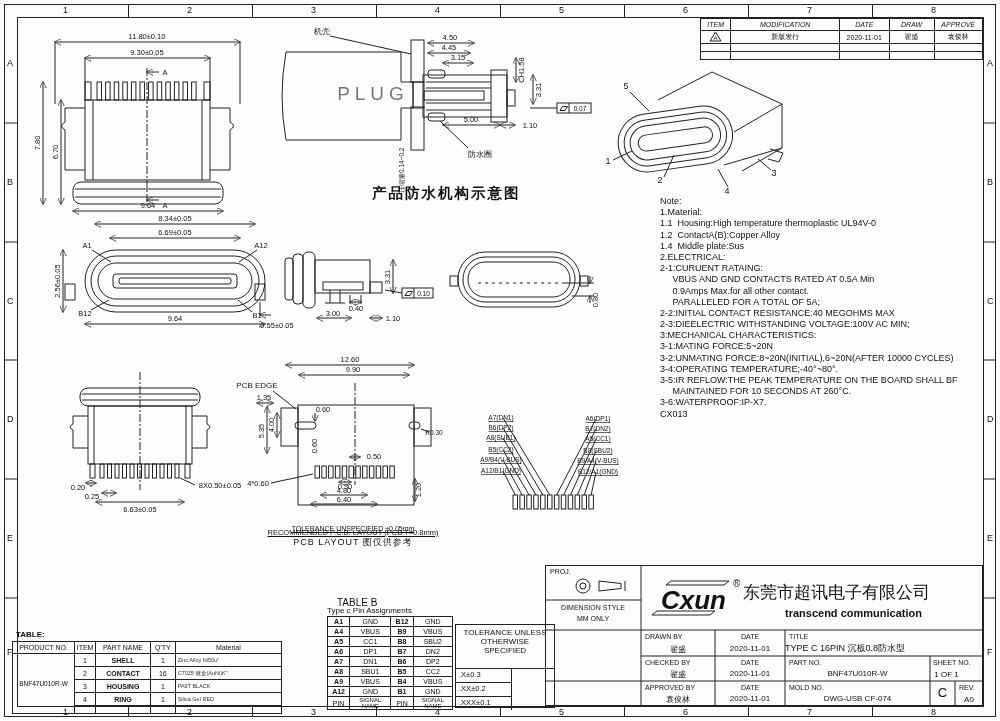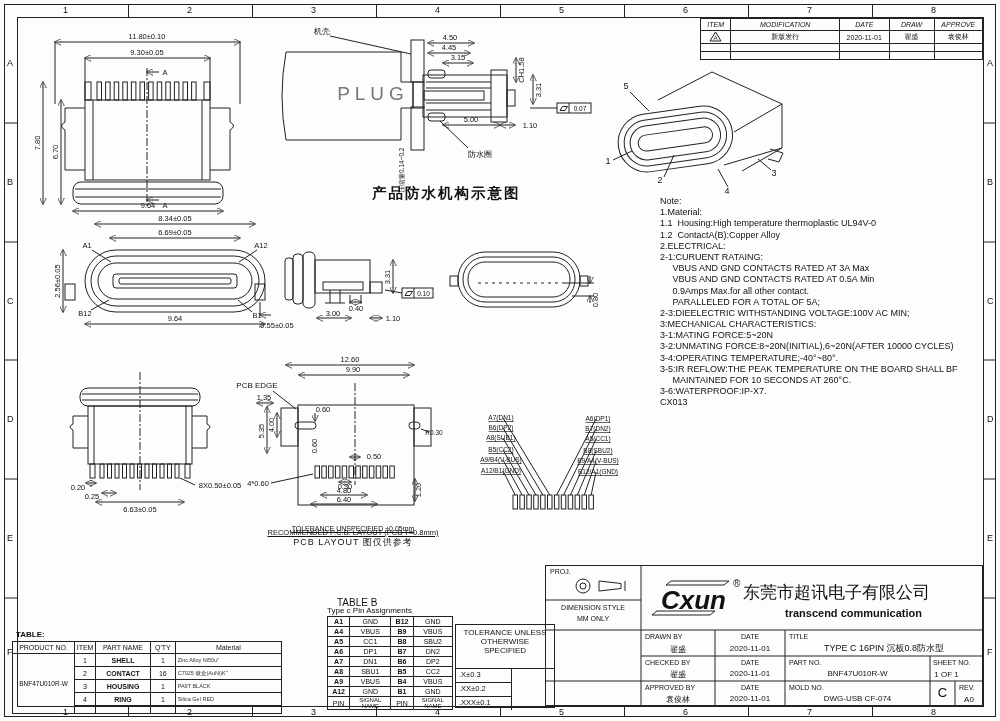--- a/index.html
+++ b/index.html
@@ -132,26 +132,27 @@
           <td></td>
         </tr>
 </tbody>
     </table>
 
 <div class="abs" style="left:660px;top:196px;width:322px">
   <div class="note">Note:</div>
   <div class="note">1.Material:</div>
   <div class="note">1.1  Housing:High temperature thermoplastic UL94V-0</div>
   <div class="note">1.2  ContactA(B):Copper Alloy</div>
+  <div class="note">1.4  Middle plate:Sus</div>
   <div class="note">2.ELECTRICAL:</div>
   <div class="note">2-1:CURUENT RATAING:</div>
-  <div class="note">     VBUS AND GND CONTACTS RATED AT 3A Max</div>
   <div class="note">     VBUS AND GND CONTACTS RATED AT 0.5A Min</div>
   <div class="note">     0.9Amps Max.for all other contact.</div>
   <div class="note">     PARALLELED FOR A TOTAL OF 5A;</div>
+  <div class="note">2-2:INITIAL CONTACT RESISTANCE:40 MEGOHMS MAX</div>
   <div class="note">2-3:DIEELECTRIC WITHSTANDING VOLTAGE:100V AC MIN;</div>
   <div class="note">3:MECHANICAL CHARACTERISTICS:</div>
   <div class="note">3-1:MATING FORCE:5~20N</div>
   <div class="note">3-2:UNMATING FORCE:8~20N(INITIAL),6~20N(AFTER 10000 CYCLES)</div>
   <div class="note">3-4:OPERATING TEMPERATURE;-40°~80°.</div>
   <div class="note">3-5:IR REFLOW:THE PEAK TEMPERATURE ON THE BOARD SHALL BF</div>
   <div class="note">     MAINTAINED FOR 10 SECONDS AT 260°C.</div>
   <div class="note">3-6:WATERPROOF:IP-X7.</div>
   <div class="note">CX013</div>
 </div>
@@ -613,21 +614,21 @@
   <div class="abs val" style="left:96px;top:104px;width:74px">翟盛</div>
   <div class="abs lbl" style="left:100px;top:119px">APPROVED BY</div>
   <div class="abs val" style="left:96px;top:129px;width:74px">袁俊林</div>
   <div class="abs lbl" style="left:170px;top:68px;width:70px;text-align:center">DATE</div>
   <div class="abs val" style="left:170px;top:79px;width:70px">2020-11-01</div>
   <div class="abs lbl" style="left:170px;top:94px;width:70px;text-align:center">DATE</div>
   <div class="abs val" style="left:170px;top:104px;width:70px">2020-11-01</div>
   <div class="abs lbl" style="left:170px;top:119px;width:70px;text-align:center">DATE</div>
   <div class="abs val" style="left:170px;top:129px;width:70px">2020-11-01</div>
   <div class="abs lbl" style="left:244px;top:68px">TITLE</div>
-  <div class="abs" style="left:240px;top:77px;width:198px;text-align:center;font-size:9px">TYPE C 16PIN 沉板0.8防水型</div>
+  <div class="abs" style="left:240px;top:77px;width:198px;font-size:9px">TYPE C 16PIN 沉板0.8防水型</div>
   <div class="abs lbl" style="left:244px;top:94px">PART NO.</div>
   <div class="abs val" style="left:240px;top:104px;width:145px">BNF47U010R-W</div>
   <div class="abs lbl" style="left:388px;top:94px">SHEET NO.</div>
   <div class="abs val" style="left:385px;top:105px;width:33px">1 OF 1</div>
   <div class="abs lbl" style="left:244px;top:119px">MOLD NO.</div>
   <div class="abs val" style="left:240px;top:129px;width:145px">DWG-USB CF-074</div>
   <div class="abs" style="left:385px;top:120px;width:25px;text-align:center;font-size:13px">C</div>
   <div class="abs lbl" style="left:414px;top:119px">REV.</div>
   <div class="abs val" style="left:410px;top:130px;width:28px">A0</div>
 </div>

